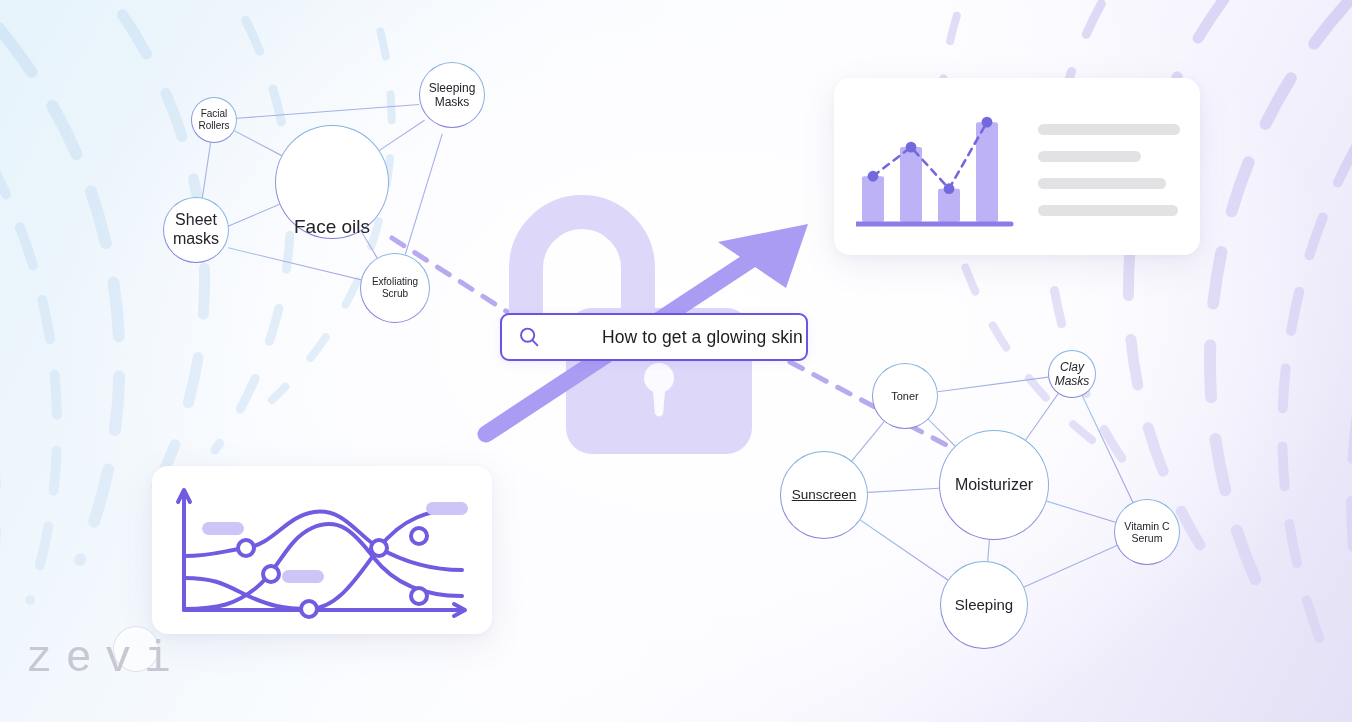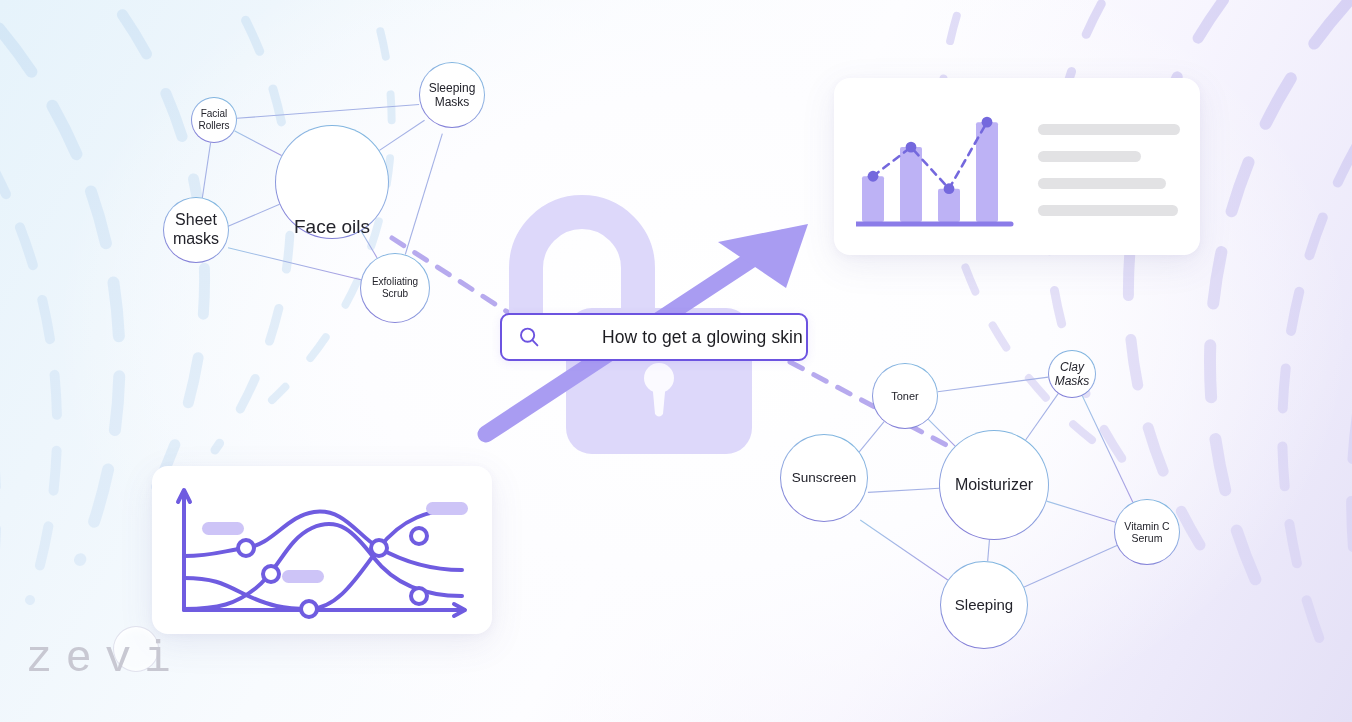--- a/index.html
+++ b/index.html
@@ -276,21 +276,21 @@
     <div class="nodes">
         <div class="node" style="left: 179px; top: 100px; height: 110px; width: 110px; font-size: 16px; border: 1.8px solid transparent; background: linear-gradient(rgb(255, 255, 255), rgb(255, 255, 255)) padding-box padding-box, linear-gradient(205deg, rgb(121, 183, 222) 0%, rgb(143, 176, 226) 45%, rgb(127, 111, 212) 100%) border-box border-box;">
           <span>Moisturizer</span>
         </div>
         <div class="node" style="left: 112px; top: 33px; height: 66px; width: 66px; font-size: 11px; border: 1.4px solid transparent; background: linear-gradient(rgb(255, 255, 255), rgb(255, 255, 255)) padding-box padding-box, linear-gradient(205deg, rgb(121, 183, 222) 0%, rgb(143, 176, 226) 45%, rgb(127, 111, 212) 100%) border-box border-box;">
           <span>Toner</span>
         </div>
         <div class="node" style="left: 288px; top: 20px; height: 48px; width: 48px; font-size: 12px; border: 1.4px solid transparent; background: linear-gradient(rgb(255, 255, 255), rgb(255, 255, 255)) padding-box padding-box, linear-gradient(205deg, rgb(121, 183, 222) 0%, rgb(143, 176, 226) 45%, rgb(127, 111, 212) 100%) border-box border-box; font-style: italic;">
           <span>Clay Masks</span>
         </div>
-        <div class="node" style="left: 20px; top: 104px; height: 88px; width: 88px; font-size: 13.5px; border: 1.4px solid transparent; background: linear-gradient(rgb(255, 255, 255), rgb(255, 255, 255)) padding-box padding-box, linear-gradient(205deg, rgb(121, 183, 222) 0%, rgb(143, 176, 226) 45%, rgb(127, 111, 212) 100%) border-box border-box;">
+        <div class="node" style="left: 20px; top: 121px; height: 88px; width: 88px; font-size: 13.5px; border: 1.4px solid transparent; background: linear-gradient(rgb(255, 255, 255), rgb(255, 255, 255)) padding-box padding-box, linear-gradient(205deg, rgb(121, 183, 222) 0%, rgb(143, 176, 226) 45%, rgb(127, 111, 212) 100%) border-box border-box; text-decoration: underline;">
           <span>Sunscreen</span>
         </div>
         <div class="node" style="left: 354px; top: 169px; height: 66px; width: 66px; font-size: 10.5px; border: 1.4px solid transparent; background: linear-gradient(rgb(255, 255, 255), rgb(255, 255, 255)) padding-box padding-box, linear-gradient(205deg, rgb(121, 183, 222) 0%, rgb(143, 176, 226) 45%, rgb(127, 111, 212) 100%) border-box border-box; text-align: center;">
           <span>Vitamin C Serum</span>
         </div>
         <div class="node" style="left: 180px; top: 231px; height: 88px; width: 88px; font-size: 15px; border: 1.4px solid transparent; background: linear-gradient(rgb(255, 255, 255), rgb(255, 255, 255)) padding-box padding-box, linear-gradient(205deg, rgb(121, 183, 222) 0%, rgb(143, 176, 226) 45%, rgb(127, 111, 212) 100%) border-box border-box;">
           <span>Sleeping</span>
         </div>
       </div>
   </div>

